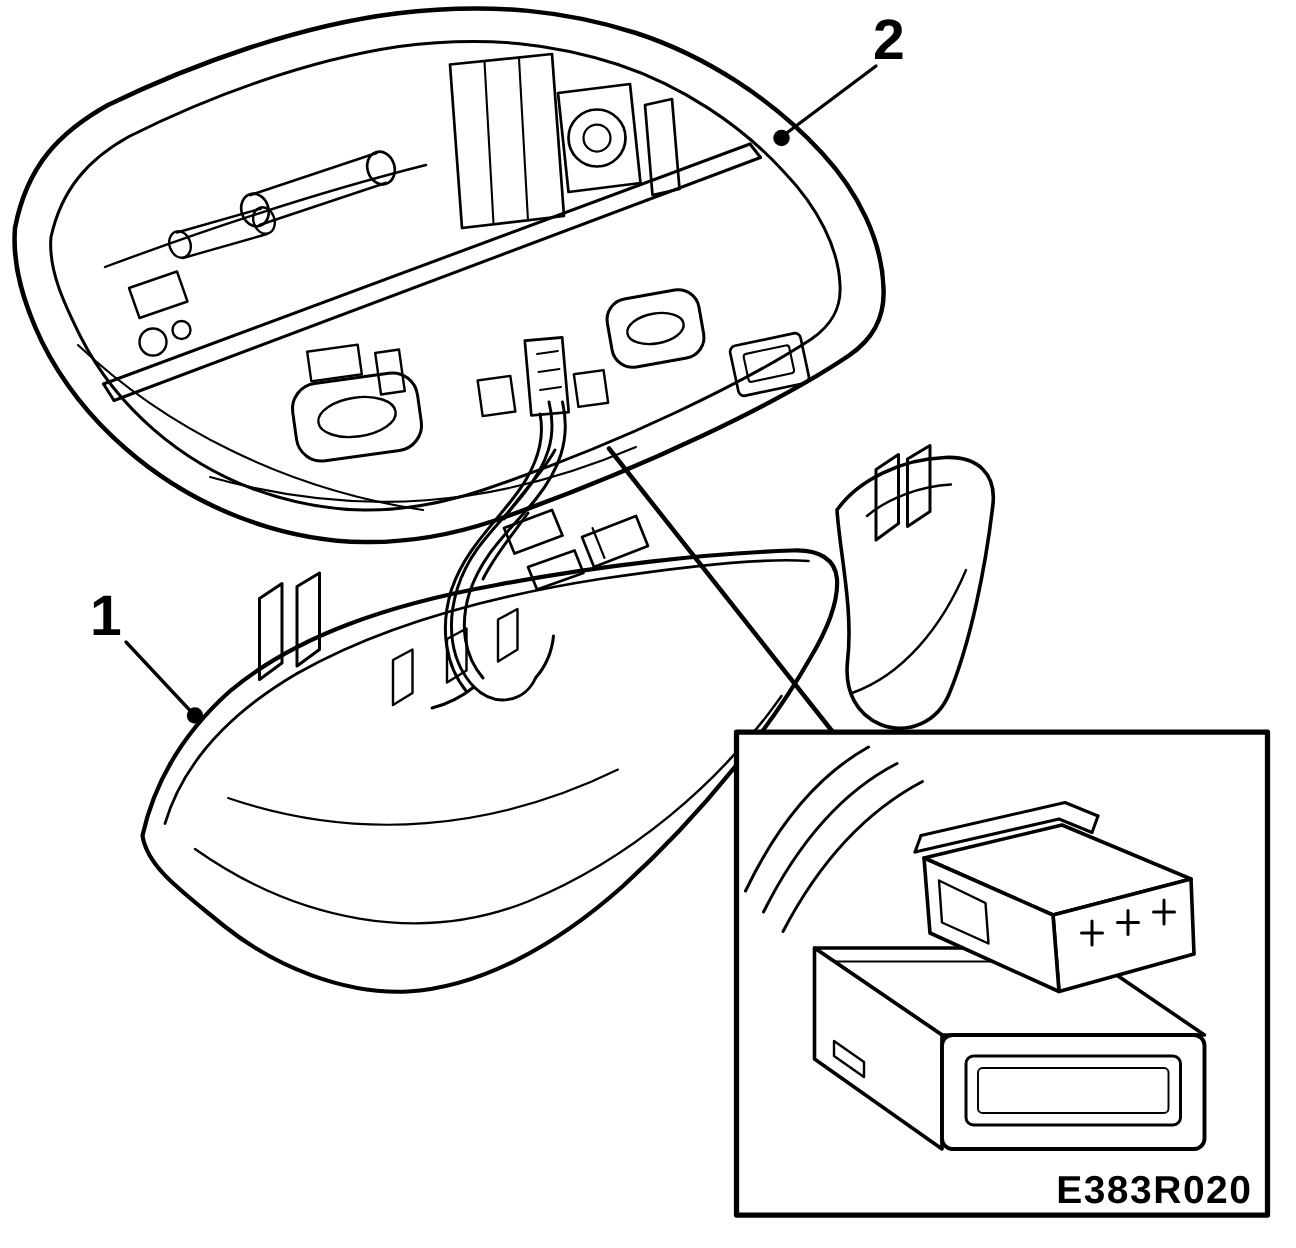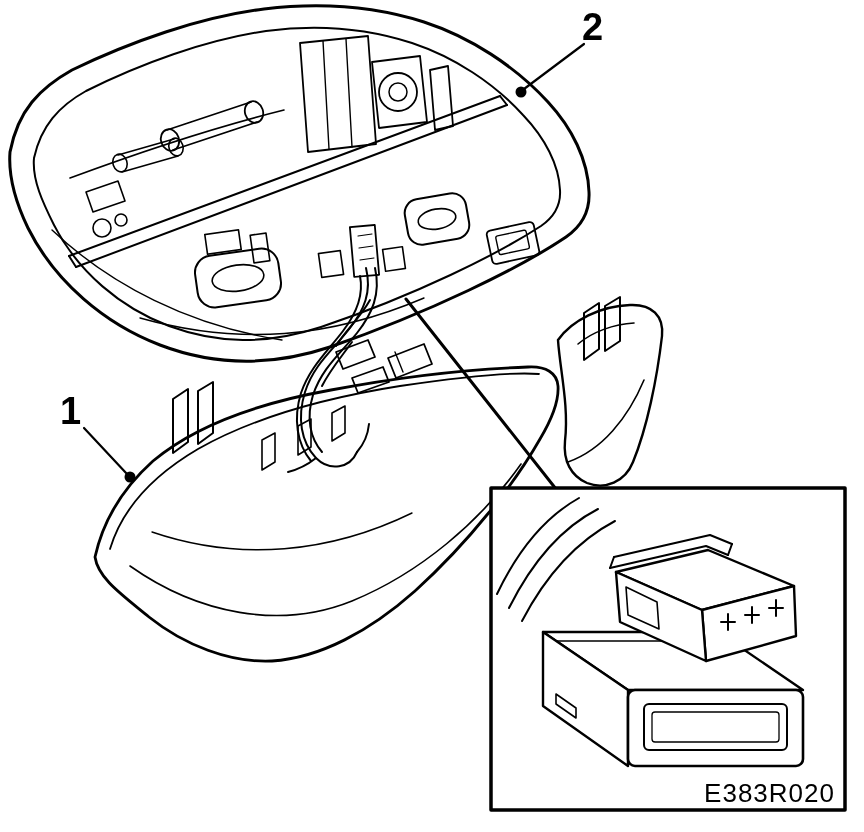--- a/index.html
+++ b/index.html
@@ -24,20 +24,21 @@
   .inset-code {
     position: absolute;
     left: 655px;
     top: 778px;
     width: 180px;
     text-align: right;
     font-size: 26px;
     letter-spacing: 1px;
     color: #000;
     font-family: "Liberation Sans", sans-serif;
+    font-weight: bold;
   }
 </style>
 </head>
 <body>
 
 <div class="stage">
 
   <svg width="864" height="832" viewBox="0 0 864 832">
     <g stroke="#000" fill="none" stroke-linecap="round" stroke-linejoin="round">
 

